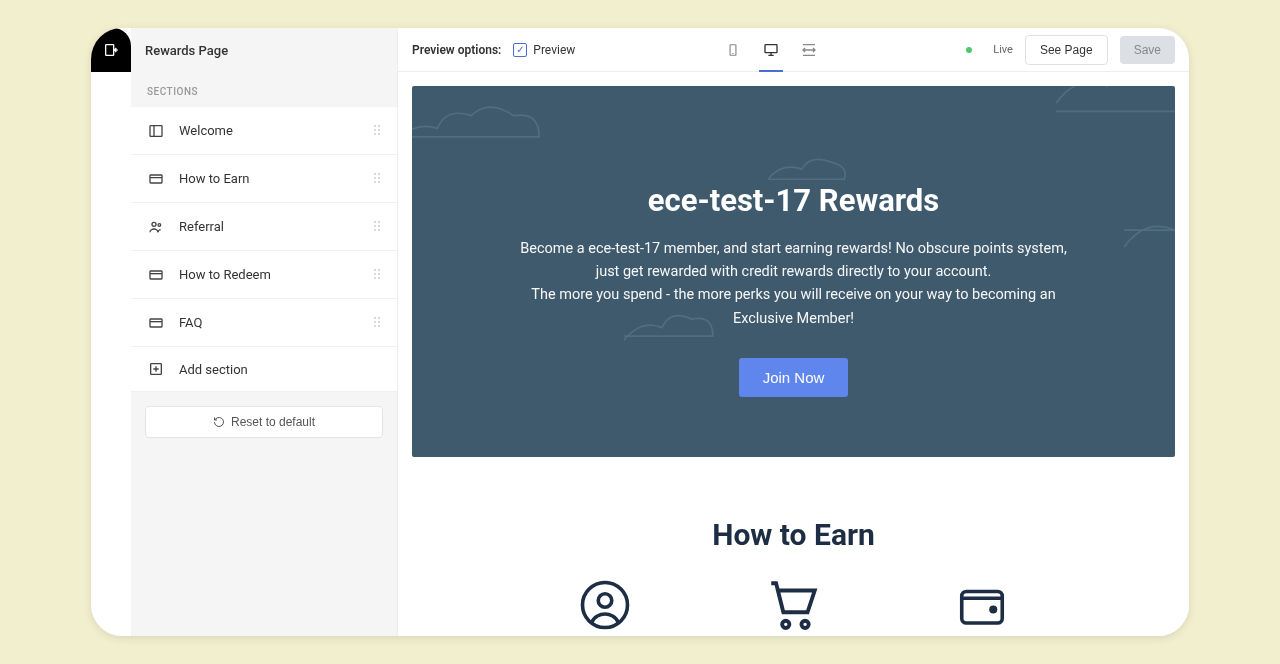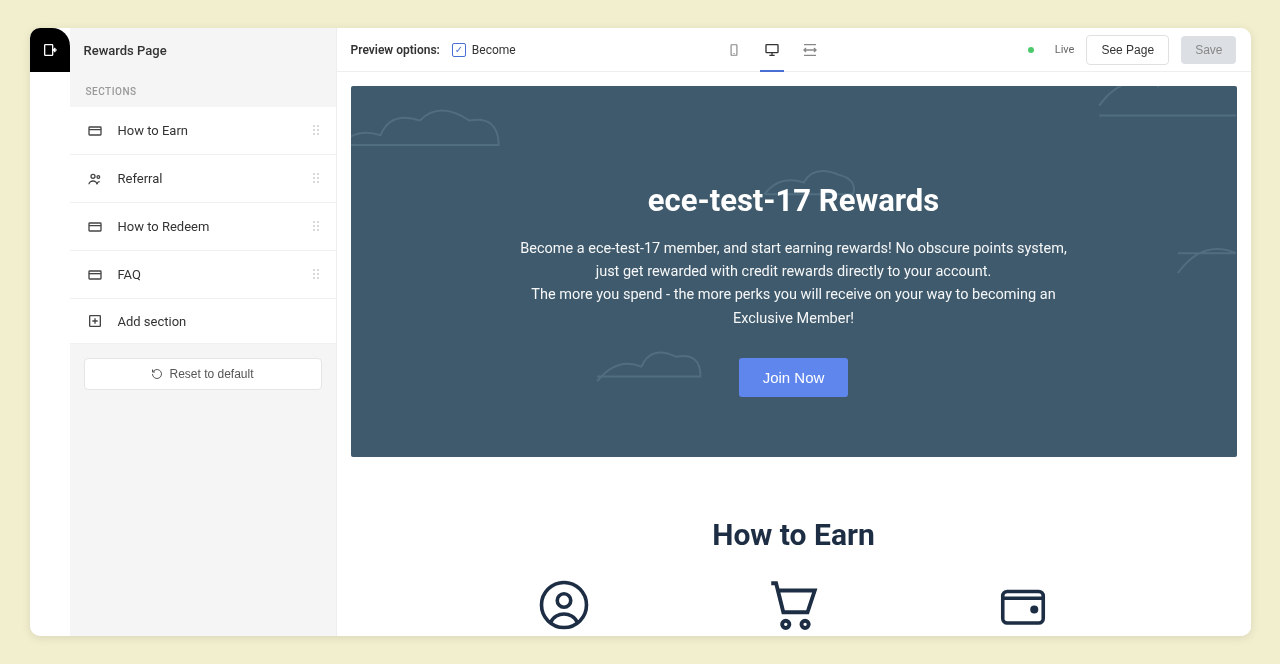--- a/index.html
+++ b/index.html
@@ -7,24 +7,24 @@
   font-family: -apple-system, BlinkMacSystemFont, "Segoe UI", Roboto, sans-serif;
   background: #f2efcf;
   width: 1280px;
   height: 664px;
   display: flex;
   align-items: center;
   justify-content: center;
   overflow: hidden;
 }
 .app {
-  width: 1221px;
+  width: 1098px;
   height: 608px;
   background: #fff;
-  border-radius: 10px;
+  border-radius: 31px;
   overflow: hidden;
   display: flex;
   box-shadow: 0 2px 10px rgba(0,0,0,0.1);
 }
 .back-block {
   width: 40px;
   background: #000;
   border-radius: 0 18px 0 0;
   display: flex;
   align-items: center;
@@ -296,20 +296,39 @@
     </svg>
   </div>
 
   <div class="sidebar">
     <div class="page-title">Rewards Page</div>
 
 
     <div class="sections-header">SECTIONS</div>
 
     <div class="section-list">
+      <div class="section-item">
+        <span class="si-icon">
+          <svg width="16" height="16" viewBox="0 0 24 24" fill="none" stroke="currentColor" stroke-width="2">
+              <rect x="3" y="4" width="18" height="16" rx="1"></rect>
+              <path d="M9 4v16"></path>
+            </svg>
+        </span>
+        <span class="si-label">Welcome</span>
+        <span class="si-handle">
+          <svg width="8" height="12" viewBox="0 0 8 12" fill="currentColor">
+              <circle cx="2" cy="2" r="1"></circle>
+              <circle cx="6" cy="2" r="1"></circle>
+              <circle cx="2" cy="6" r="1"></circle>
+              <circle cx="6" cy="6" r="1"></circle>
+              <circle cx="2" cy="10" r="1"></circle>
+              <circle cx="6" cy="10" r="1"></circle>
+            </svg>
+        </span>
+      </div>
 
       <div class="section-item">
         <span class="si-icon">
           <svg width="16" height="16" viewBox="0 0 24 24" fill="none" stroke="currentColor" stroke-width="2">
               <rect x="3" y="6" width="18" height="12" rx="1"></rect>
               <path d="M3 10h18"></path>
             </svg>
         </span>
         <span class="si-label">How to Earn</span>
         <span class="si-handle">
@@ -406,21 +425,21 @@
         <span>Reset to default</span>
       </button>
     </div>
   </div>
 
   <div class="main">
     <div class="topbar">
       <span class="preview-label">Preview options:</span>
       <label class="checkbox-wrap">
         <span class="checkbox">✓</span>
-        <span style="font-size:12px;color:#333;">Become</span>
+        <span style="font-size:12px;color:#333;">Preview</span>
       </label>
 
       <div class="device-toggle">
         <div class="device-btn">
           <svg width="14" height="16" viewBox="0 0 24 24" fill="none" stroke="currentColor" stroke-width="2">
               <rect x="7" y="3" width="10" height="18" rx="1"></rect>
               <path d="M11 18h2"></path>
             </svg>
         </div>
         <div class="device-btn active">

